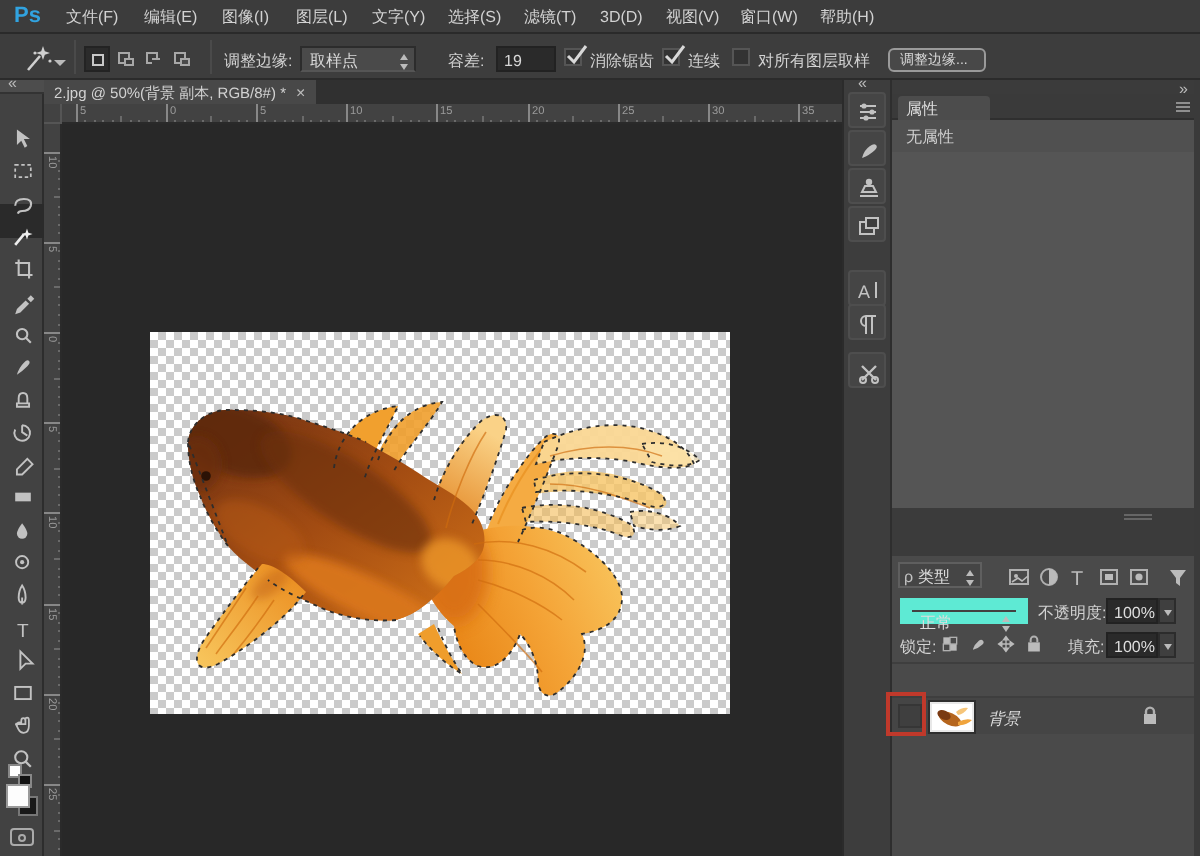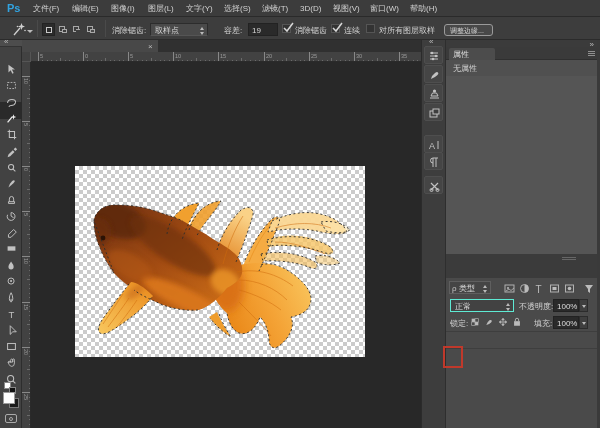--- a/index.html
+++ b/index.html
@@ -42,21 +42,21 @@
     <div class="abs" style="left:42px;top:6px;width:13px;height:13px;background:#2b2b2b;border:1px solid #232323;">
       <div class="abs" style="left:3px;top:3px;width:6px;height:6px;border:1px solid #c8c8c8;"></div>
     </div>
     <div class="abs" style="left:59px;top:9px;width:6px;height:6px;border:1px solid #a8a8a8;background:#3d3d3d;"></div>
     <div class="abs" style="left:62px;top:12px;width:5px;height:4px;border:1px solid #a8a8a8;background:#3d3d3d;"></div>
     <div class="abs" style="left:73px;top:9px;width:6px;height:6px;border:1px solid #a8a8a8;"></div>
     <div class="abs" style="left:76px;top:12px;width:4px;height:3px;background:#3d3d3d;border-top:1px solid #a8a8a8;"></div>
     <div class="abs" style="left:87px;top:9px;width:6px;height:6px;border:1px solid #a8a8a8;"></div>
     <div class="abs" style="left:90px;top:12px;width:5px;height:4px;border:1px solid #a8a8a8;background:#4a4a4a;"></div>
     <div class="abs" style="left:105px;top:3px;width:1px;height:17px;background:#2e2e2e;border-right:1px solid #4a4a4a;"></div>
-    <span class="abs t" style="left:112px;top:10px;">消除锯齿:</span>
+    <span class="abs t" style="left:112px;top:10px;">调整边缘:</span>
     <div class="abs" style="left:150px;top:6px;width:58px;height:13px;background:#4a4a4a;border:1px solid #2c2c2c;border-bottom-color:#555;">
       <span class="abs t" style="left:4px;top:3px;color:#d8d8d8;">取样点</span>
       <div class="abs" style="right:3px;top:3px;width:0;height:0;border-left:2.5px solid transparent;border-right:2.5px solid transparent;border-bottom:3px solid #bbb;"></div>
         <div class="abs" style="right:3px;top:8px;width:0;height:0;border-left:2.5px solid transparent;border-right:2.5px solid transparent;border-top:3px solid #bbb;"></div>
     </div>
     <span class="abs t" style="left:224px;top:10px;">容差:</span>
     <div class="abs" style="left:248px;top:6px;width:30px;height:13px;background:#2a2a2a;border:1px solid #222;">
       <span class="abs t" style="left:3px;top:3px;color:#d8d8d8;">19</span>
     </div>
 
@@ -153,20 +153,21 @@
     <div class="abs" style="left:9px;top:347px;width:7px;height:7px;background:#111;border:1px solid #888;"></div>
     <div class="abs" style="left:9px;top:358px;width:10px;height:10px;background:#191919;border:1px solid #777;"></div>
     <div class="abs" style="left:3px;top:352px;width:12px;height:12px;background:#fdfdfd;border:1px solid #9a9a9a;"></div>
     <div class="abs" style="left:5px;top:374px;width:12px;height:9px;border:1px solid #aaa;border-radius:2px;">
       <div class="abs" style="left:3px;top:1.5px;width:4px;height:4px;border:1px solid #aaa;border-radius:50%;"></div>
     </div>
   </div>
 
   <div class="abs" id="tabrow" style="left:22px;top:40px;width:399px;height:12px;background:#303030;">
     <div class="abs" style="left:0;top:0;width:136px;height:12px;background:#484848;">
+      <span class="abs" style="left:5px;top:2px;font-size:7.5px;color:#d2d2d2;white-space:nowrap;">2.jpg @ 50%(背景 副本, RGB/8#) *</span>
       <span class="abs" style="left:126px;top:2px;font-size:8px;color:#bbb;">×</span>
     </div>
   </div>
 
   <div class="abs" id="corner" style="left:22px;top:52px;width:9px;height:10px;background:#424242;border-right:1px solid #555;border-bottom:1px solid #555;"></div>
   <div class="abs" id="hruler" style="left:31px;top:52px;width:390px;height:10px;background:#424242;border-bottom:1px solid #2a2a2a;overflow:hidden;">
       <div class="abs" style="left:6.5px;top:0;width:1px;height:10px;background:#888;"></div>
       <span class="abs" style="left:8.5px;top:1px;font-size:7px;color:#9a9a9a;transform:scale(0.8);transform-origin:0 0;">5</span>
       <div class="abs" style="left:11.0px;top:7.5px;width:1px;height:2.5px;background:#6a6a6a;"></div>
       <div class="abs" style="left:15.5px;top:7.5px;width:1px;height:2.5px;background:#6a6a6a;"></div>
@@ -558,21 +559,21 @@
           </svg>
           <svg class="abs" style="left:117px;top:4px;" width="13" height="13" viewBox="0 0 13 13">
             <rect x="2.5" y="3" width="8" height="7" fill="none" stroke="#b0b0b0" stroke-width="1"></rect>
             <circle cx="6.5" cy="6.5" r="1.8" fill="#bbb"></circle>
           </svg>
           <svg class="abs" style="left:136px;top:4px;" width="13" height="13" viewBox="0 0 13 13">
             <path d="M3,3 h8 l-3,4 v4 l-2,-1.5 v-2.5 z" fill="#bbb"></path>
           </svg>
         </div>
 
-      <div class="abs" style="left:4px;top:21px;width:64px;height:13px;background:#424242;border:1px solid #5eead4;">
+      <div class="abs" style="left:4px;top:21px;width:64px;height:13px;background:#424242;border:6px solid #5eead4;">
         <span class="abs t" style="left:4px;top:3px;color:#ddd;">正常</span>
         <div class="abs" style="right:3px;top:3px;width:0;height:0;border-left:2.5px solid transparent;border-right:2.5px solid transparent;border-bottom:3px solid #bbb;"></div>
           <div class="abs" style="right:3px;top:8px;width:0;height:0;border-left:2.5px solid transparent;border-right:2.5px solid transparent;border-top:3px solid #bbb;"></div>
       </div>
       <span class="abs t" style="left:73px;top:25px;">不透明度:</span>
       <div class="abs" style="left:107px;top:21px;width:26px;height:13px;background:#2a2a2a;border:1px solid #222;">
         <span class="abs t" style="left:3px;top:3px;color:#ddd;">100%</span>
       </div>
       <div class="abs" style="left:133px;top:21px;width:9px;height:13px;background:#3f3f3f;border:1px solid #2c2c2c;">
         <div class="abs" style="left:2px;top:5px;width:0;height:0;border-left:2.5px solid transparent;border-right:2.5px solid transparent;border-top:3px solid #bbb;"></div>
@@ -601,20 +602,36 @@
       <div class="abs" style="left:107px;top:38px;width:26px;height:13px;background:#2a2a2a;border:1px solid #222;">
         <span class="abs t" style="left:3px;top:3px;color:#ddd;">100%</span>
       </div>
       <div class="abs" style="left:133px;top:38px;width:9px;height:13px;background:#3f3f3f;border:1px solid #2c2c2c;">
         <div class="abs" style="left:2px;top:5px;width:0;height:0;border-left:2.5px solid transparent;border-right:2.5px solid transparent;border-top:3px solid #bbb;"></div>
       </div>
       <div class="abs" style="left:0;top:53px;width:152px;height:1px;background:#3e3e3e;"></div>
 
       <div class="abs" style="left:0;top:70px;width:152px;height:1px;background:#3e3e3e;"></div>
 
+      <div class="abs" style="left:0;top:71px;width:152px;height:18px;background:#454545;">
+        <div class="abs" style="left:3px;top:3px;width:12px;height:12px;background:#3f3f3f;border:1px solid #363636;"></div>
+        <div class="abs thumb" style="left:19px;top:2px;">
+            <svg width="22" height="15" viewBox="0 0 22 15" style="position:absolute;left:0;top:0;">
+              <ellipse cx="9" cy="7.5" rx="6" ry="3" transform="rotate(25 9 7.5)" fill="#b5651d"></ellipse>
+              <ellipse cx="6" cy="5.5" rx="3.5" ry="2.2" transform="rotate(25 6 5.5)" fill="#7a3a12"></ellipse>
+              <path d="M13,9 q4,-2 7,-1 q-3,3 -7,2.5 z" fill="#f0a43c"></path>
+              <path d="M12,4 q3,-2.5 6,-2 q-2,3 -5,3.5 z" fill="#f4b658" opacity="0.8"></path>
+            </svg>
+          </div>
+        <span class="abs t" style="left:48px;top:7px;color:#ddd;font-style:italic;">背景</span>
+        <svg class="abs" style="left:125px;top:4px;" width="8" height="10" viewBox="0 0 8 10">
+          <rect x="1" y="4" width="6" height="5" fill="#bbb"></rect>
+          <path d="M2,4 v-1.2 a2,2 0 0 1 4,0 V4" fill="none" stroke="#b0b0b0" stroke-width="1.2"></path>
+        </svg>
+      </div>
     </div>
 
     <div class="abs" style="right:0;top:0;width:3px;height:388px;background:#3a3a3a;"></div>
   </div>
 
   <div class="abs" style="left:443px;top:346px;width:20px;height:22px;border:2px solid #c0392b;"></div>
 
 </div>
 <style>
   .thumb { width:22px; height:15px; background:#fff; border:1px solid #e8e8e8; outline:1px solid #2e2e2e; }

